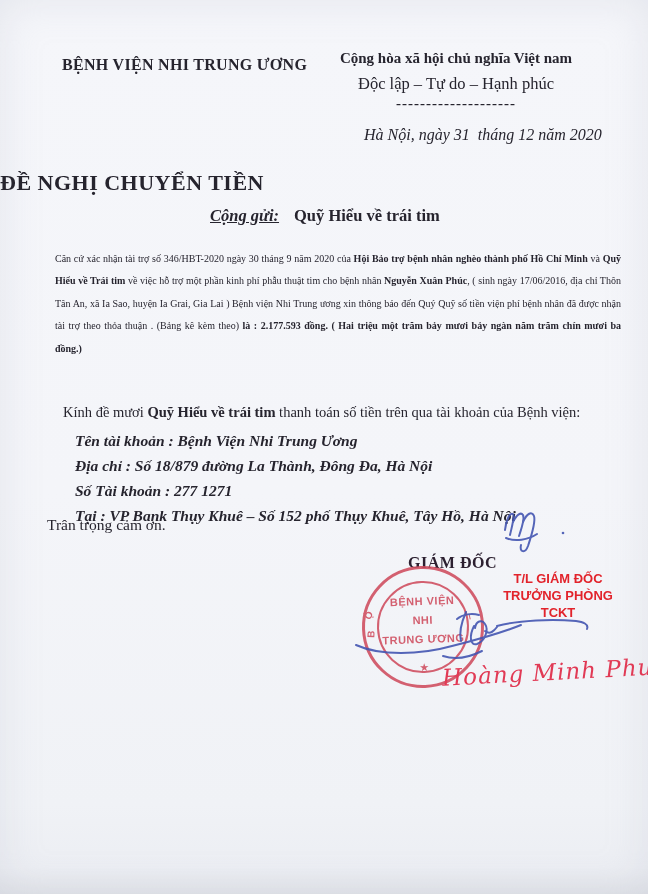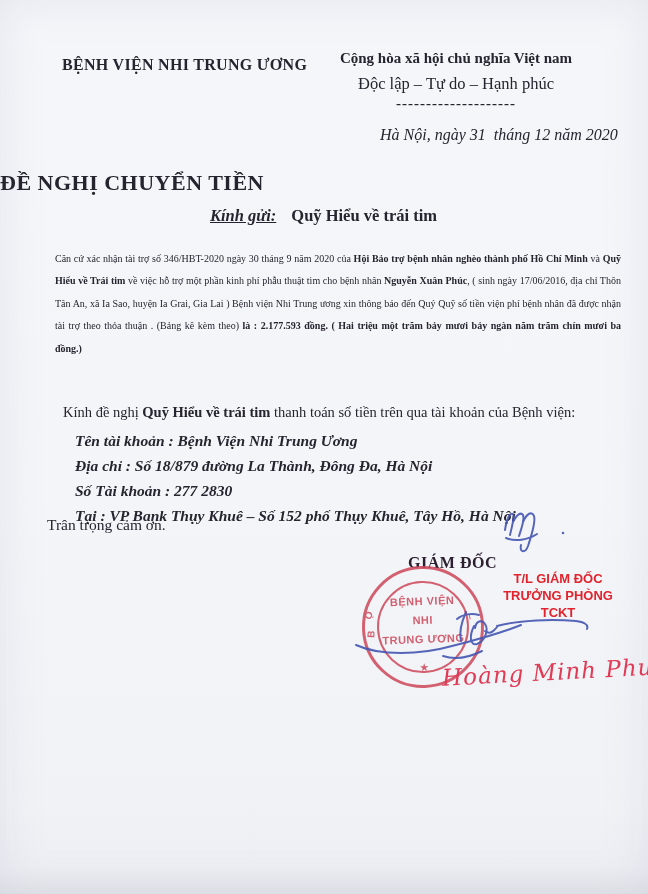--- a/index.html
+++ b/index.html
@@ -14,21 +14,21 @@
     color:var(--ink,#26242e);
     box-shadow:inset 0 0 40px rgba(180,184,200,.25);
   }
   .abs{position:absolute;}
   
   .org{left:62px;top:56px;font-size:16px;font-weight:bold;letter-spacing:.3px;white-space:nowrap;}
   .nat{left:335px;top:50px;width:242px;text-align:center;}
   .motto1{font-size:15px;font-weight:bold;white-space:nowrap;text-align:center;}
   .motto2{font-size:16.5px;margin-top:7px;white-space:nowrap;}
   .sep{font-size:15px;font-weight:bold;letter-spacing:1px;margin-top:3px;line-height:12px;}
-  .date{left:380px;top:126px;font-size:16px;font-style:italic;white-space:pre;}
+  .date{left:364px;top:126px;font-size:16px;font-style:italic;white-space:pre;}
   
   .title{left:0;top:170px;width:648px;text-align:left;font-size:22px;font-weight:bold;letter-spacing:.5px;}
   .salut{left:210px;top:206px;white-space:nowrap;font-size:16.5px;}
   .salut-label{font-style:italic;font-weight:600;text-decoration:underline;}
   .salut-rec{font-weight:bold;margin-left:15px;}
   
   .body1{left:47px;top:240px;width:566px;margin:8px;font-size:10px;line-height:22.4px;text-align:justify;}
   .body2{left:47px;top:404px;margin:0;font-size:14.5px;text-indent:16px;white-space:nowrap;}
   .account{left:75px;top:428px;font-weight:bold;font-size:15.5px;line-height:25px;white-space:nowrap;font-style:italic;}
   .closing{left:47px;top:516px;font-size:15.5px;}
@@ -64,31 +64,31 @@
     <div class="motto1">Cộng hòa xã hội chủ nghĩa Việt nam</div>
     <div class="motto2">Độc lập – Tự do – Hạnh phúc</div>
     <div class="sep">--------------------</div>
   </div>
 
   <div class="abs date">Hà Nội, ngày 31  tháng 12 năm 2020</div>
 
   <div class="abs title">ĐỀ NGHỊ CHUYỂN TIỀN</div>
 
   <div class="abs salut">
-    <span class="salut-label">Kính gửi:</span><span class="salut-rec">Quỹ Hiểu về trái tim</span>
+    <span class="salut-label">Cộng gửi:</span><span class="salut-rec">Quỹ Hiểu về trái tim</span>
   </div>
 
   <p class="abs body1"><span>Căn cứ xác nhận tài trợ số 346/HBT-2020 ngày 30 tháng 9 năm 2020 của </span><b>Hội Bảo trợ bệnh nhân nghèo thành phố Hồ Chí Minh</b><span> và </span><b>Quỹ Hiểu về Trái tim</b><span> về việc hỗ trợ một phần kinh phí phẫu thuật tim cho bệnh nhân </span><b>Nguyễn Xuân Phúc</b><span>, ( sinh ngày 17/06/2016, địa chỉ Thôn Tân An, xã Ia Sao, huyện Ia Grai, Gia Lai ) Bệnh viện Nhi Trung ương xin thông báo đến Quý Quỹ số tiền viện phí bệnh nhân đã được nhận tài trợ theo thỏa thuận . (Bảng kê kèm theo) </span><b>là : 2.177.593 đồng. ( Hai triệu một trăm bảy mươi bảy ngàn năm trăm chín mươi ba đồng.)</b></p>
 
-  <p class="abs body2"><span>Kính đề nghị </span><b>Quỹ Hiểu về trái tim</b><span> thanh toán số tiền trên qua tài khoản của Bệnh viện:</span></p>
+  <p class="abs body2"><span>Kính đề mươi </span><b>Quỹ Hiểu về trái tim</b><span> thanh toán số tiền trên qua tài khoản của Bệnh viện:</span></p>
 
   <div class="abs account">
     <div>Tên tài khoản : Bệnh Viện Nhi Trung Ương</div>
     <div>Địa chỉ : Số 18/879 đường La Thành, Đông Đa, Hà Nội</div>
-    <div>Số Tài khoản : 277 2830</div>
+    <div>Số Tài khoản : 277 1271</div>
     <div>Tại :  VP Bank Thụy Khuê – Số 152 phố Thụy Khuê, Tây Hồ, Hà Nội</div>
   </div>
 
   <div class="abs closing">Trân trọng cảm ơn.</div>
 
   <div class="abs gd">GIÁM ĐỐC</div>
 
   <div class="abs tl">
     <div>T/L GIÁM ĐỐC</div>
     <div>TRƯỞNG PHÒNG TCKT</div>

